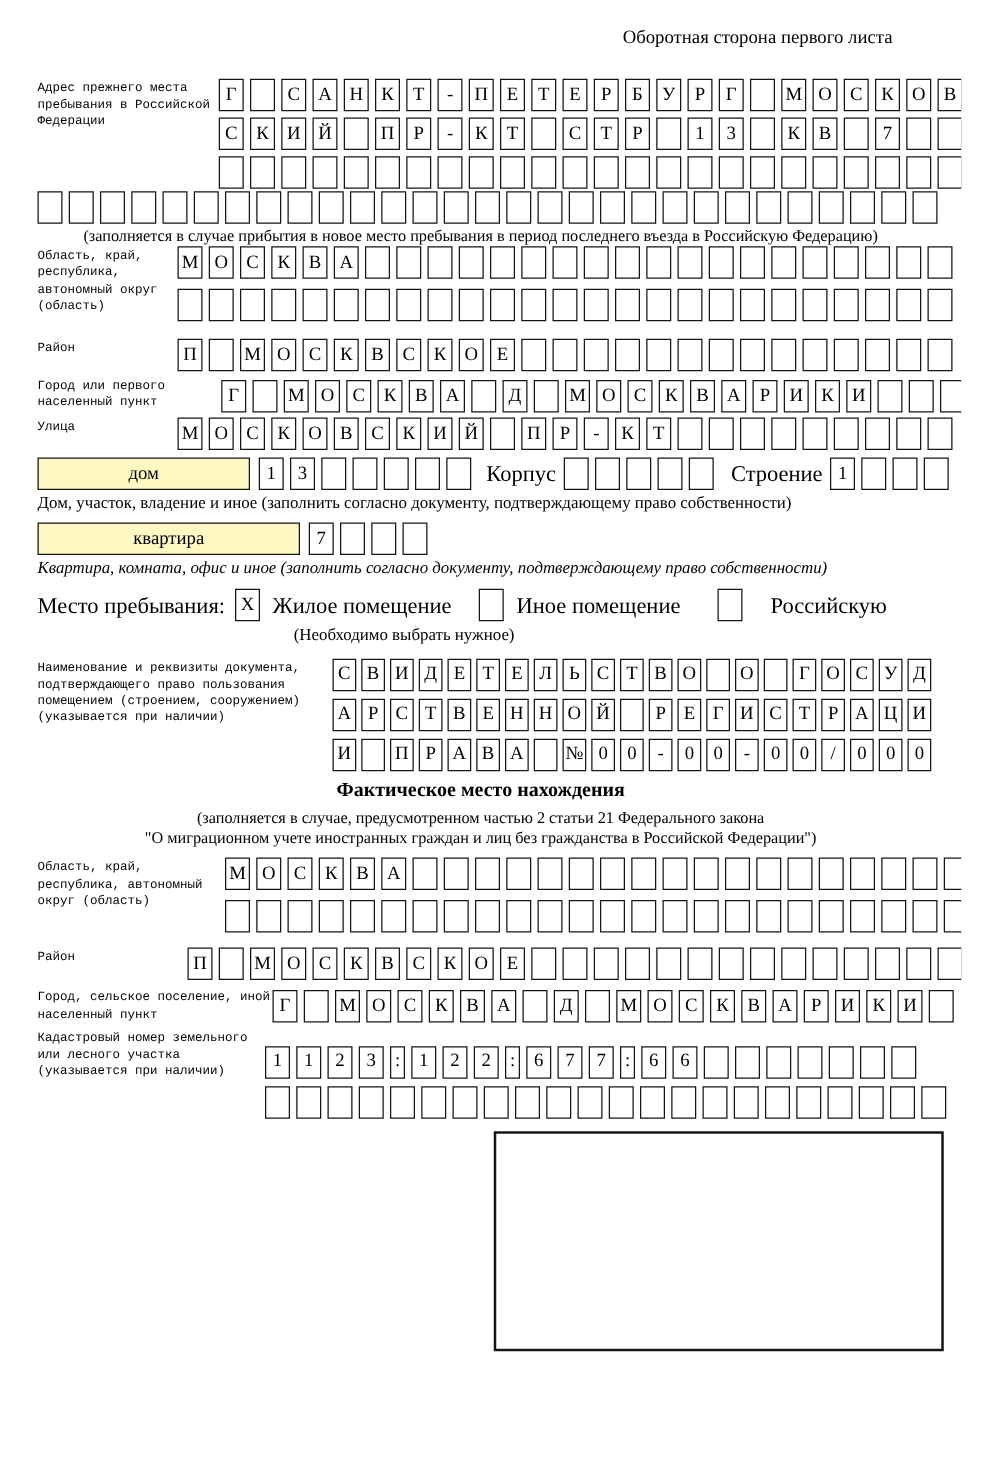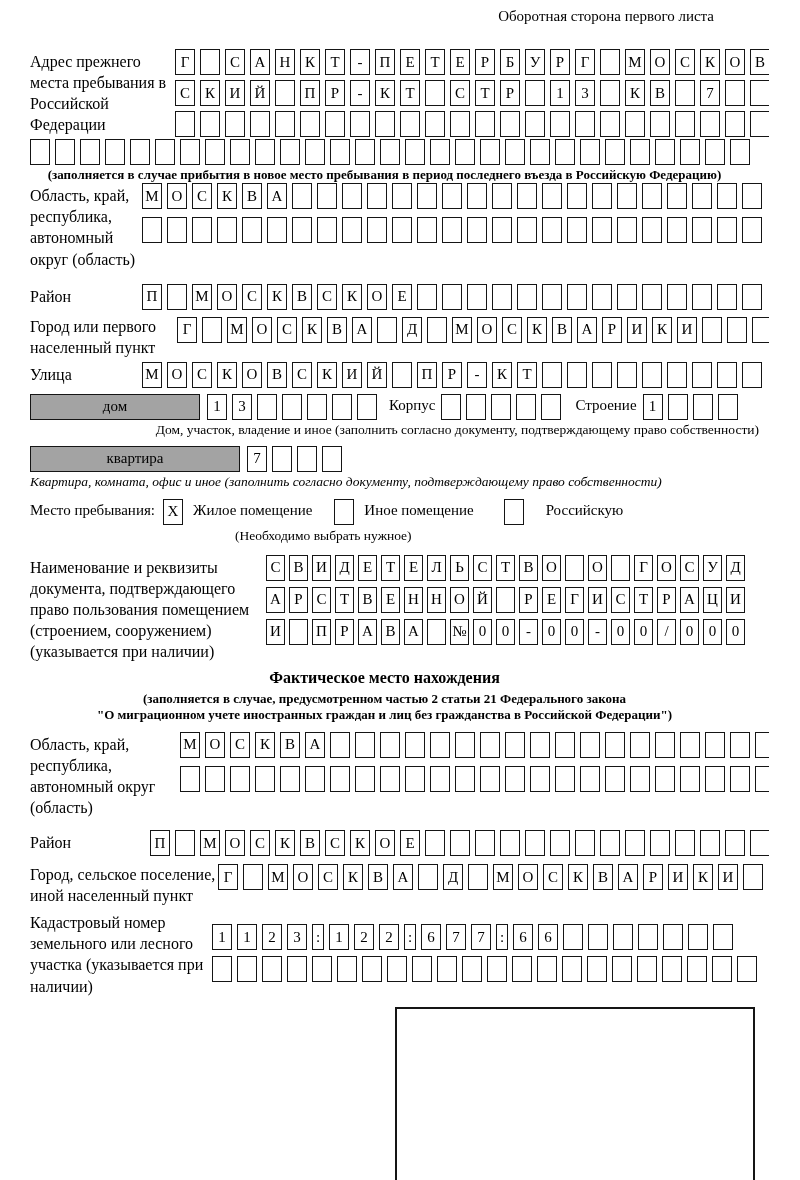--- a/index.html
+++ b/index.html
@@ -1,43 +1,43 @@
 <!DOCTYPE html>
 <html><head>
 <meta charset="utf-8">
 <style>
   html,body{margin:0;padding:0;background:#fff;}
   .page{
     width:769px;height:1180px;box-sizing:border-box;
-    padding:0 10px 0 30px;
+    padding:14px 10px 0 30px;
     font-family:"Liberation Serif","DejaVu Serif",serif;
     color:#000;background:#fff;position:relative;overflow:hidden;
   }
   .corner-note{text-align:right;font-size:15px;margin:8px 45px 24px 0;}
   .form-line{display:flex;align-items:flex-start;}
-  .label{font-size:16px;line-height:1.32;padding-top:2px;flex:none;}
+  .label{font-size:10px;line-height:1.32;padding-top:2px;flex:none;font-family:Liberation Mono, monospace;}
   .rows{display:flex;flex-direction:column;gap:5px;}
   .cells{display:flex;gap:5px;}
   .cell{
     width:20px;height:26px;box-sizing:border-box;flex:none;
     border:1.7px solid #151515;display:flex;align-items:center;justify-content:center;
     font-size:15px;line-height:1;background:#fff;
   }
   .cells.narrow .cell{width:19px;}
   .cells.narrow{gap:4px;}
   .cell.colon{width:12px;}
   .widebox{
     height:26px;box-sizing:border-box;border:1.7px solid #151515;
     display:flex;align-items:center;justify-content:center;font-size:15px;flex:none;
-    background:#a3a3a3;
+    background:#fef9c3;
   }
   .note{font-size:13px;line-height:1.25;}
-  .center{text-align:center;font-weight:bold;}
+  .center{text-align:center;}
   .sect-title{font-weight:bold;font-size:16px;text-align:center;margin:7px 20px 8px 0;}
-  .inline-label{font-size:15px;padding-top:3px;}
+  .inline-label{font-size:18px;padding-top:3px;}
   .stamp-box{
     width:360px;height:176px;box-sizing:border-box;border:2px solid #151515;
     margin:10px 0 0 365px;background:#fff;
   }
   .mb2{margin-bottom:2px;} .mb4{margin-bottom:4px;} .mb6{margin-bottom:6px;}
 </style>
 </head>
 <body>
 
 <div class="page">
@@ -333,21 +333,21 @@
         <span class="cell"></span>
       </div>
     <div class="inline-label" style="margin:0 6px 0 14px;">Строение</div>
     <div class="cells">
         <span class="cell">1</span>
         <span class="cell"></span>
         <span class="cell"></span>
         <span class="cell"></span>
       </div>
   </div>
-  <div class="note" style="font-size:13.5px;margin:1px 0 7px 0;text-align:right;">Дом, участок, владение и иное (заполнить согласно документу, подтверждающему право собственности)</div>
+  <div class="note" style="font-size:13.5px;margin:1px 0 7px 0;">Дом, участок, владение и иное (заполнить согласно документу, подтверждающему право собственности)</div>
 
   <div class="form-line mb2">
     <div class="widebox" style="width:210px;margin-right:7px;">квартира</div>
     <div class="cells">
         <span class="cell">7</span>
         <span class="cell"></span>
         <span class="cell"></span>
         <span class="cell"></span>
       </div>
   </div>

